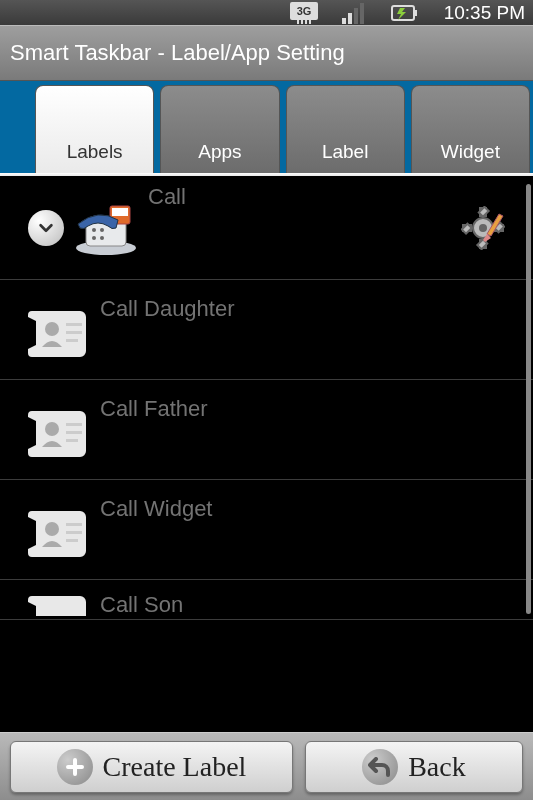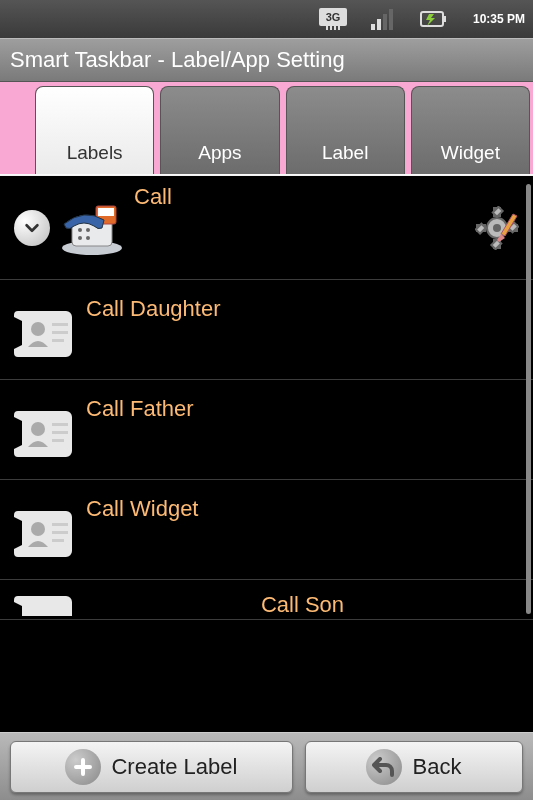--- a/index.html
+++ b/index.html
@@ -1,52 +1,52 @@
 <!DOCTYPE html>
 <html><head>
 <meta charset="utf-8">
 <style>
 * { margin:0; padding:0; box-sizing:border-box; }
 body { width:533px; height:800px; font-family:Arial,Helvetica,sans-serif; background:#000; overflow:hidden; position:relative; }
 
 
-.status-bar { height:38px; background:linear-gradient(#555,#3a3a3a); display:flex; align-items:center; justify-content:flex-end; padding:0 8px; gap:24px; color:#fff; }
-.status-bar .time { font-size:12px; font-weight:bold; color:#fff; }
+.status-bar { height:25px; background:linear-gradient(#555,#3a3a3a); display:flex; align-items:center; justify-content:flex-end; padding:0 8px; gap:24px; color:#fff; }
+.status-bar .time { font-size:19px; font-weight:normal; color:#fff; }
 .sig-icon, .bat-icon, .threeg { display:inline-flex; align-items:center; }
 
 
-.title-bar { height:44px; background:linear-gradient(#9e9e9e,#7a7a7a); display:flex; align-items:center; padding:8px 10px; color:#fff; font-size:22px; border-bottom:1px solid #555; border-top:1px solid #bbb; }
-
-
-.tab-row { display:flex; height:92px; background:#f9a8d4;padding-left:32px; }
+.title-bar { height:56px; background:linear-gradient(#9e9e9e,#7a7a7a); display:flex; align-items:center; padding:8px 10px; color:#fff; font-size:22px; border-bottom:1px solid #555; border-top:1px solid #bbb; }
+
+
+.tab-row { display:flex; height:92px; background:#0369a1;padding-left:32px; }
 .tab { flex:1; margin:4px 3px 0; background:linear-gradient(#8c8c8c,#6c6c6c); border-radius:8px 8px 0 0; display:flex; flex-direction:column; justify-content:flex-end; align-items:center; color:#fff; font-size:19px; padding-bottom:10px; border:1px solid #555; border-bottom:none; cursor:pointer; }
 .tab.active { background:linear-gradient(#fff,#eaeaea); color:#333; }
 .tab-strip { height:6px; background:linear-gradient(#fff,#d0d0d0); }
 
 
 .list-area { position:absolute; top:176px; bottom:68px; left:0; right:0; overflow:hidden; background:#000; }
 .scrollbar { position:absolute; right:2px; top:8px; width:5px; height:430px; background:#888; border-radius:3px; }
 
-.list-item { display:flex; align-items:center; height:100px; border-bottom:1px solid #3c3c3c; padding:0 14px; color:#fdba74; font-size:22px; }
+.list-item { display:flex; align-items:center; height:100px; border-bottom:1px solid #3c3c3c; padding:0 28px; color:#737373; font-size:22px; }
 .list-item.first { height:104px; }
-.list-item.cut { height:40px; align-items:flex-start; padding-top:8px;text-align:center; }
+.list-item.cut { height:40px; align-items:flex-start; padding-top:8px; }
 
 .expand-circle { width:36px; height:36px; border-radius:18px; background:radial-gradient(circle at 30% 30%,#fff,#bbb); display:flex; align-items:center; justify-content:center; box-shadow:0 2px 3px rgba(0,0,0,.6); }
 .expand-circle svg { width:18px; height:18px; }
 
 .phone-img { width:68px; height:56px; margin:0 8px; }
 .contact-icon { width:64px; height:54px; margin-right:8px; }
 .label-text { flex:1; align-self:flex-start; padding-top:16px; }
 .list-item.first .label-text { padding-top:8px; }
 
 .gear { width:44px; height:44px; }
 
 
 .bottom-bar { position:absolute; bottom:0; left:0; right:0; height:68px; background:linear-gradient(#b9b9b9,#8d8d8d); display:flex; align-items:center; padding:0 10px; gap:12px; border-top:1px solid #ccc; }
-.btn { height:52px; border-radius:6px; background:linear-gradient(#f4f4f4,#cfcfcf); border:1px solid #777; display:flex; align-items:center; justify-content:center; gap:10px; font-size:22px; color:#222; cursor:pointer; box-shadow:0 2px 3px rgba(0,0,0,.3); }
+.btn { height:52px; border-radius:6px; background:linear-gradient(#f4f4f4,#cfcfcf); border:1px solid #777; display:flex; align-items:center; justify-content:center; gap:10px; font-size:28px; color:#222; cursor:pointer; box-shadow:0 2px 3px rgba(0,0,0,.3);font-family:Liberation Serif, serif; }
 .btn.create { flex:1.3; }
 .btn.back { flex:1; }
 .btn .ico { width:36px; height:36px; border-radius:18px; background:radial-gradient(circle at 30% 30%,#ccc,#888); display:flex; align-items:center; justify-content:center; }
 </style>
 </head>
 <body>
 
 <div class="status-bar">
   <span class="threeg">
     <svg width="28" height="22">

